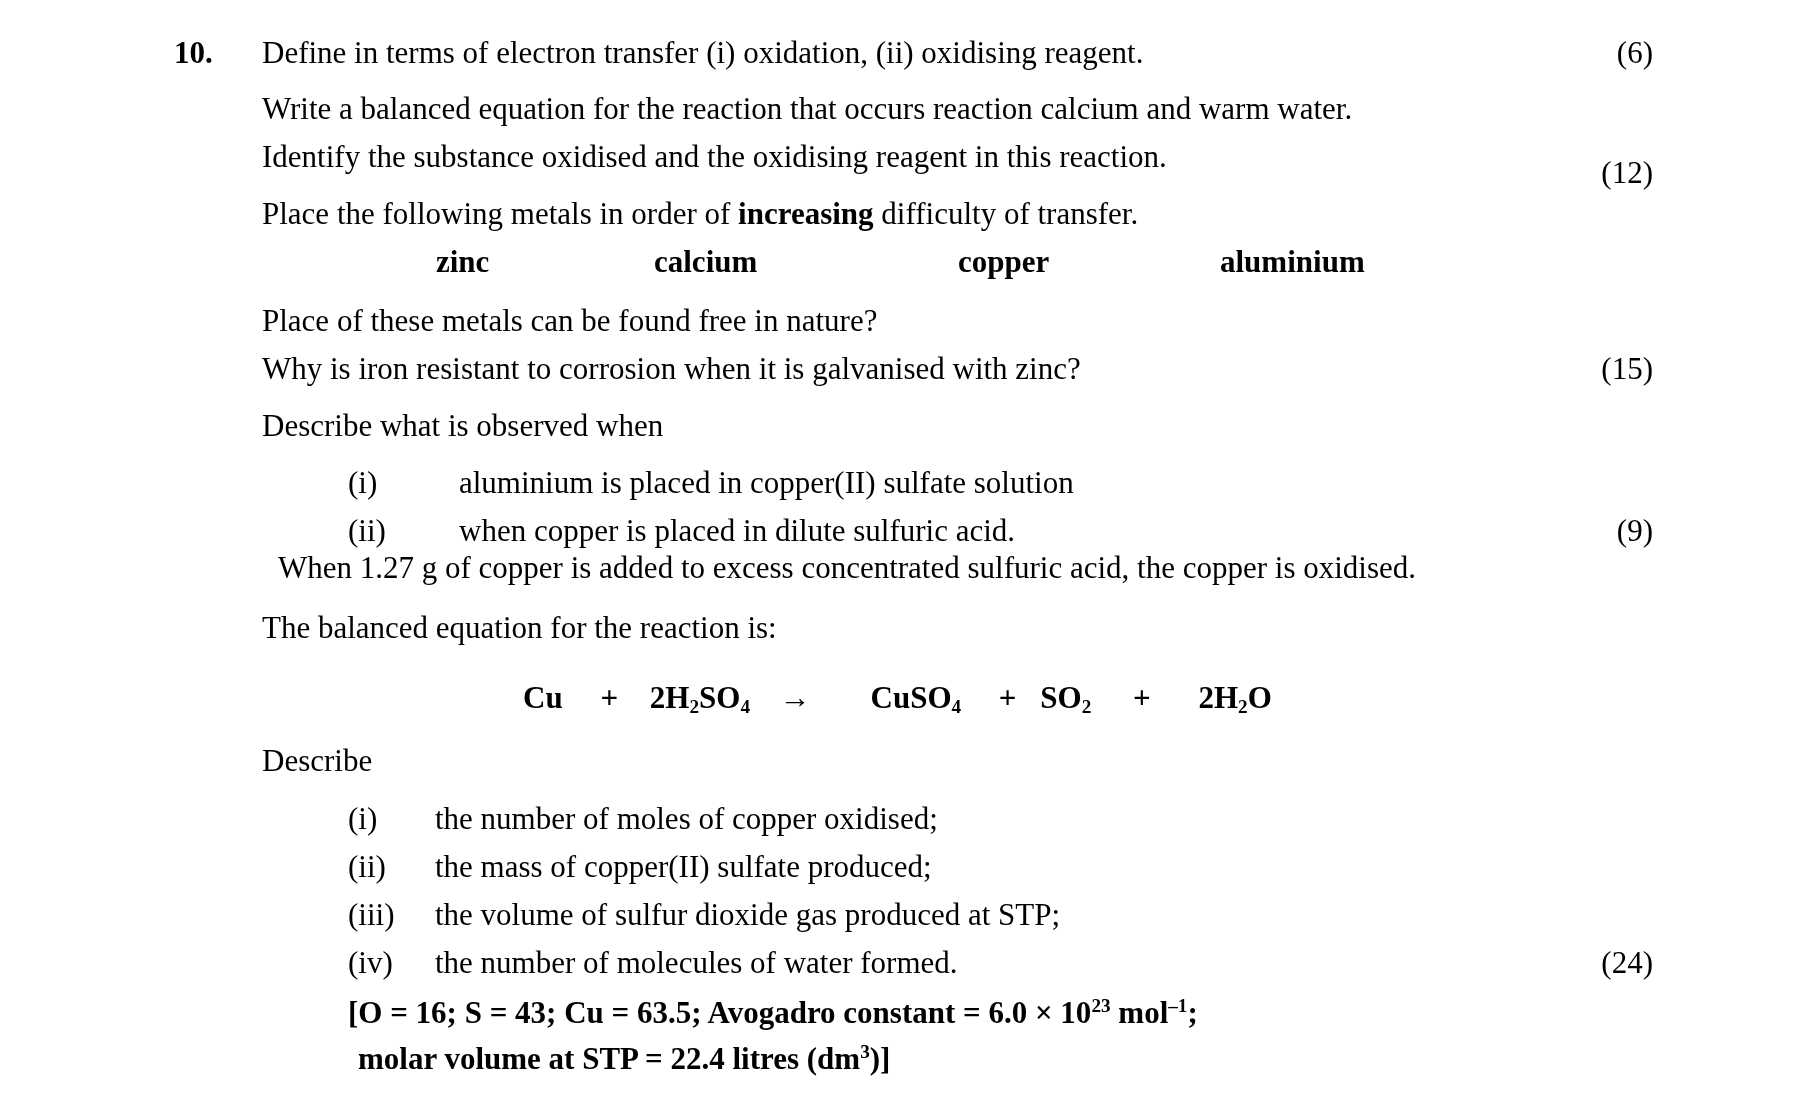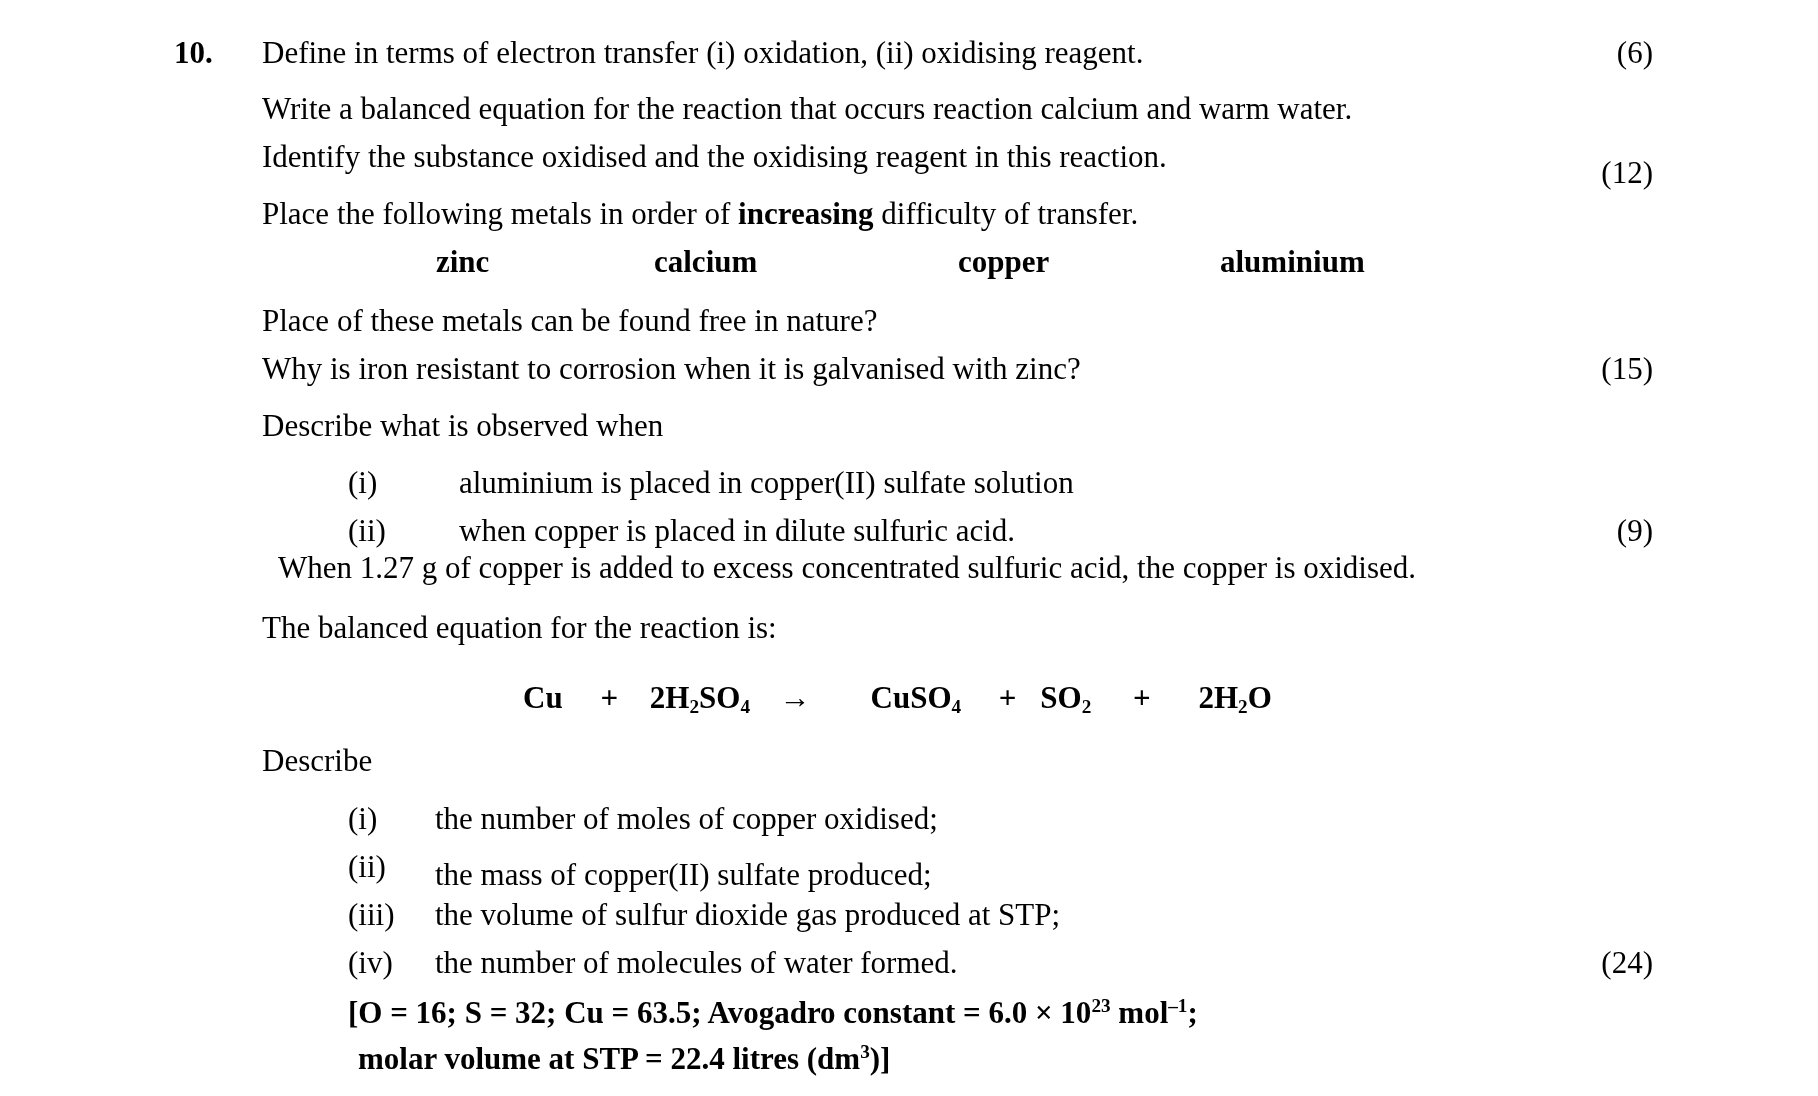--- a/index.html
+++ b/index.html
@@ -61,22 +61,22 @@
     <span style="margin-left:16px;"><span>SO</span><sub>2</sub></span>
     <span style="margin-left:34px;">+</span>
     <span style="margin-left:40px;"><span>2H</span><sub>2</sub><span>O</span></span>
   </div>
 
   <div class="abs" style="left:262px; top:745px;">Describe</div>
 
   <div class="abs" style="left:348px; top:803px;">(i)</div>
   <div class="abs" style="left:435px; top:803px;">the number of moles of copper oxidised;</div>
   <div class="abs" style="left:348px; top:851px;">(ii)</div>
-  <div class="abs" style="left:435px; top:851px;margin-top:8px;">the mass of copper(II) sulfate produced;</div>
+  <div class="abs" style="left:435px; top:851px;">the mass of copper(II) sulfate produced;</div>
   <div class="abs" style="left:348px; top:899px;">(iii)</div>
   <div class="abs" style="left:435px; top:899px;">the volume of sulfur dioxide gas produced at STP;</div>
   <div class="abs" style="left:348px; top:947px;">(iv)</div>
   <div class="abs" style="left:435px; top:947px;">the number of molecules of water formed.</div>
   <div class="abs marks" style="top:947px;">(24)</div>
 
-  <div class="abs bold" style="left:348px; top:997px;"><span>[O = 16; S = 32;  Cu = 63.5;  Avogadro constant = 6.0 × 10</span><sup>23</sup><span> mol</span><sup>–1</sup><span>;</span></div>
+  <div class="abs bold" style="left:348px; top:997px;"><span>[O = 16; S = 43;  Cu = 63.5;  Avogadro constant = 6.0 × 10</span><sup>23</sup><span> mol</span><sup>–1</sup><span>;</span></div>
   <div class="abs bold" style="left:358px; top:1043px;"><span>molar volume at STP = 22.4 litres (dm</span><sup>3</sup><span>)]</span></div>
 </div>
 
 </body></html>

